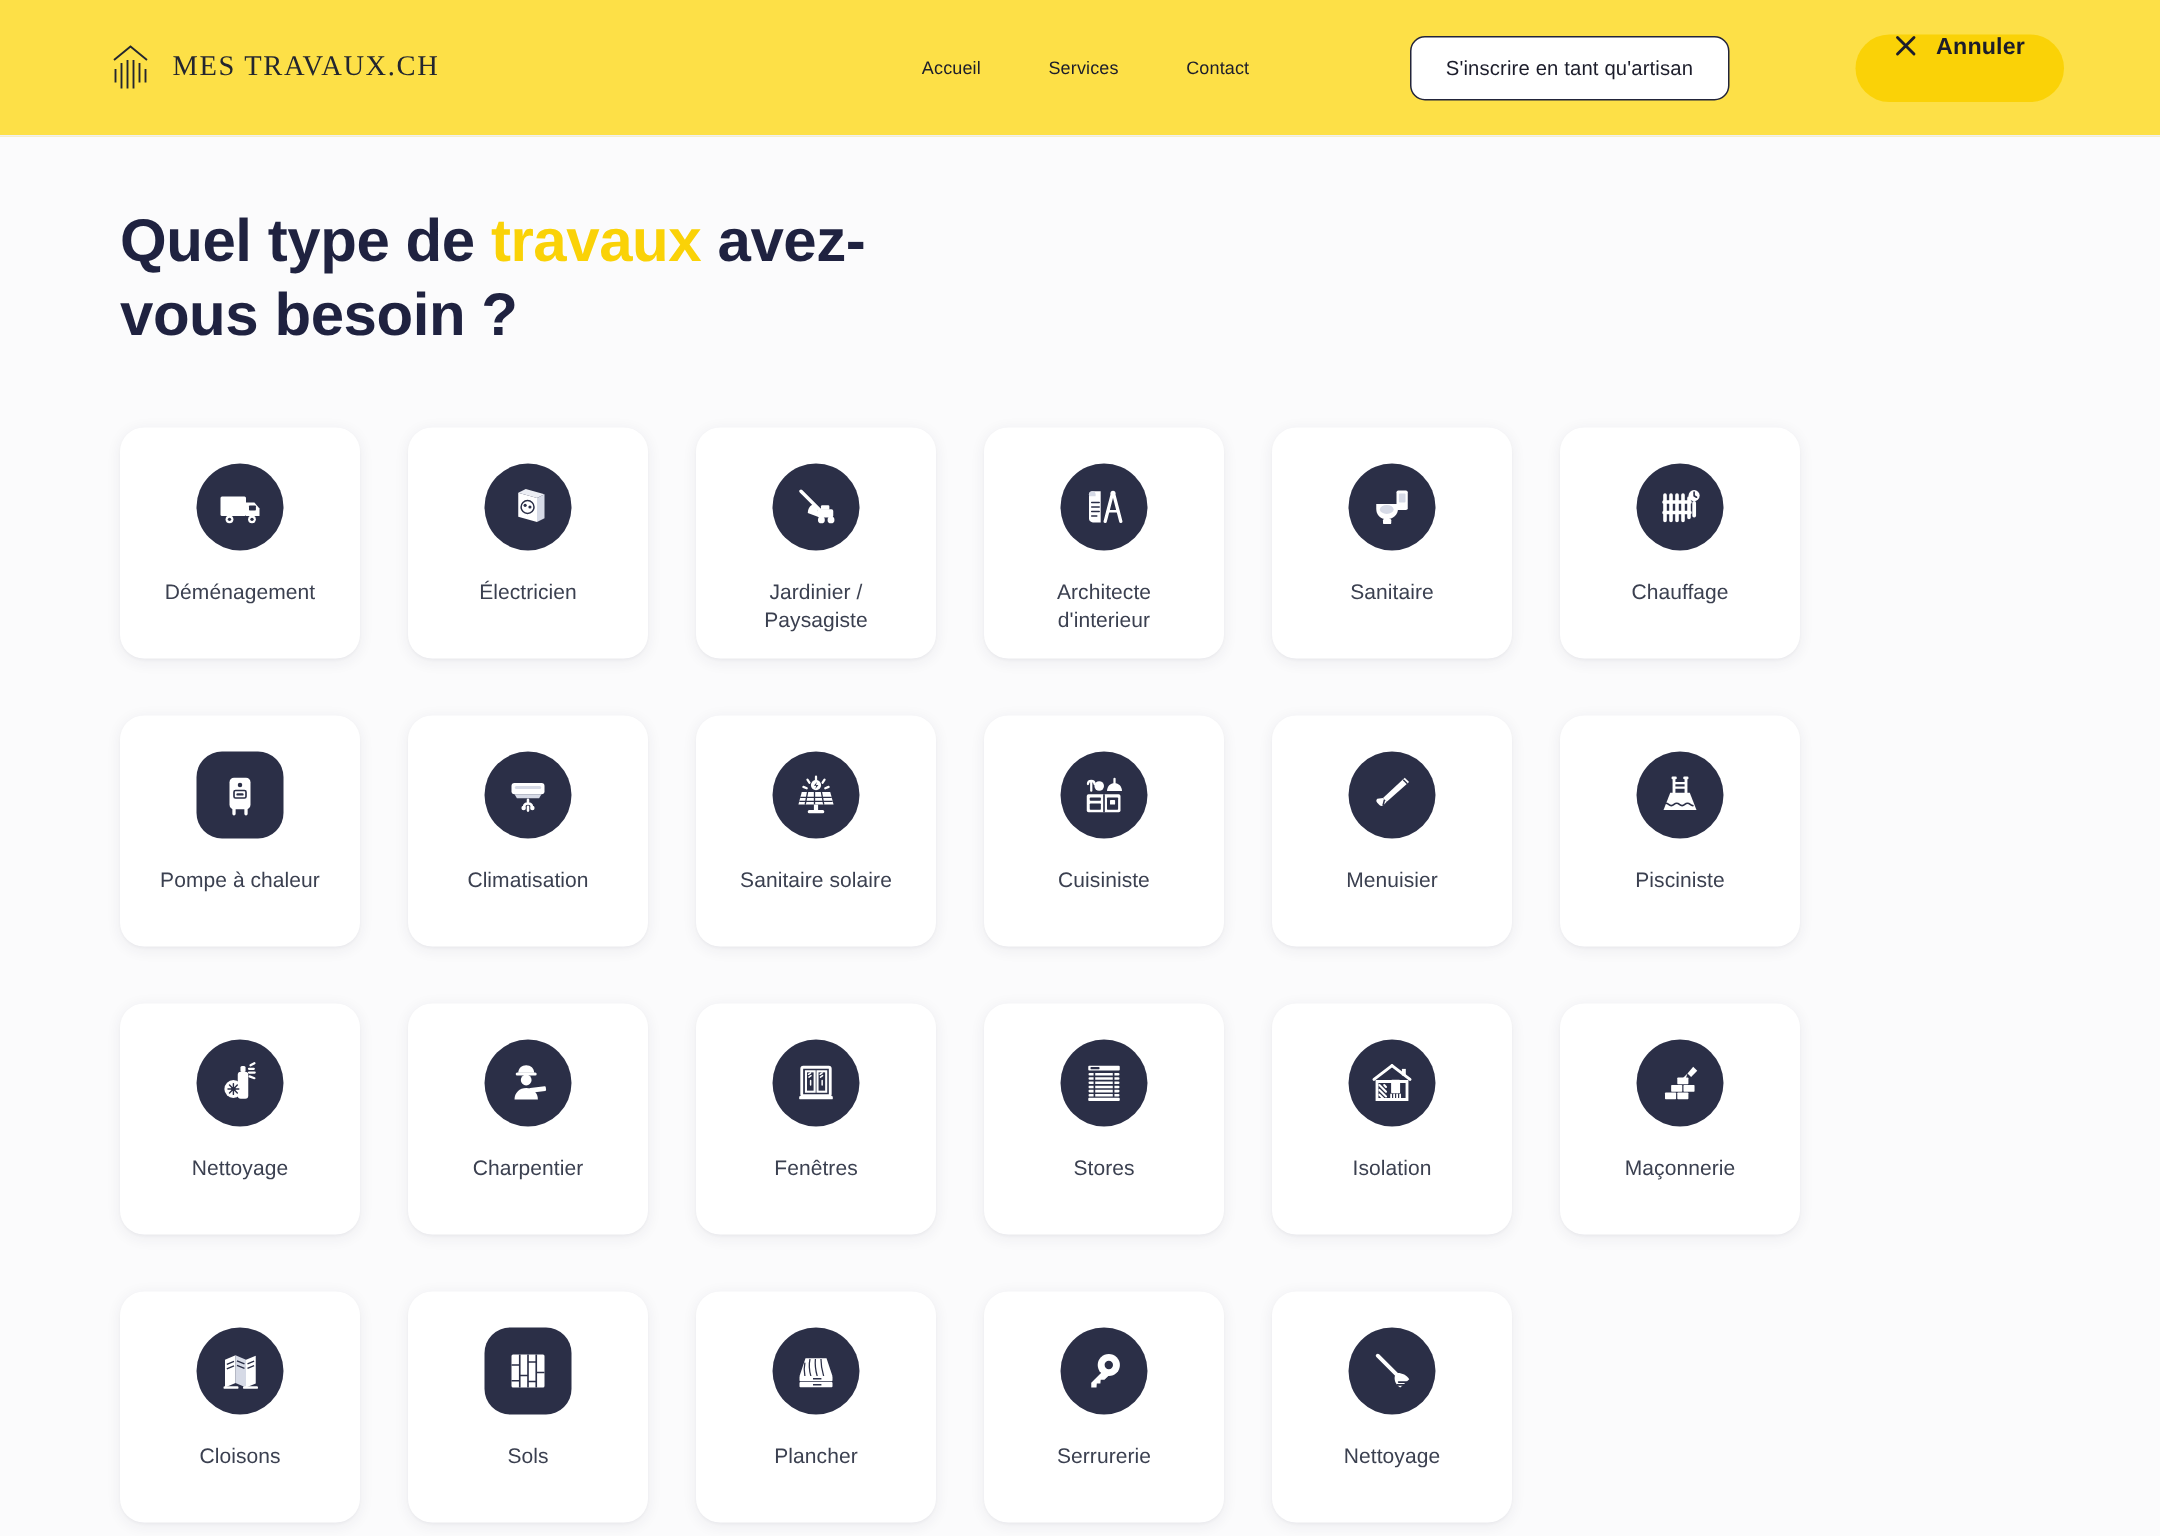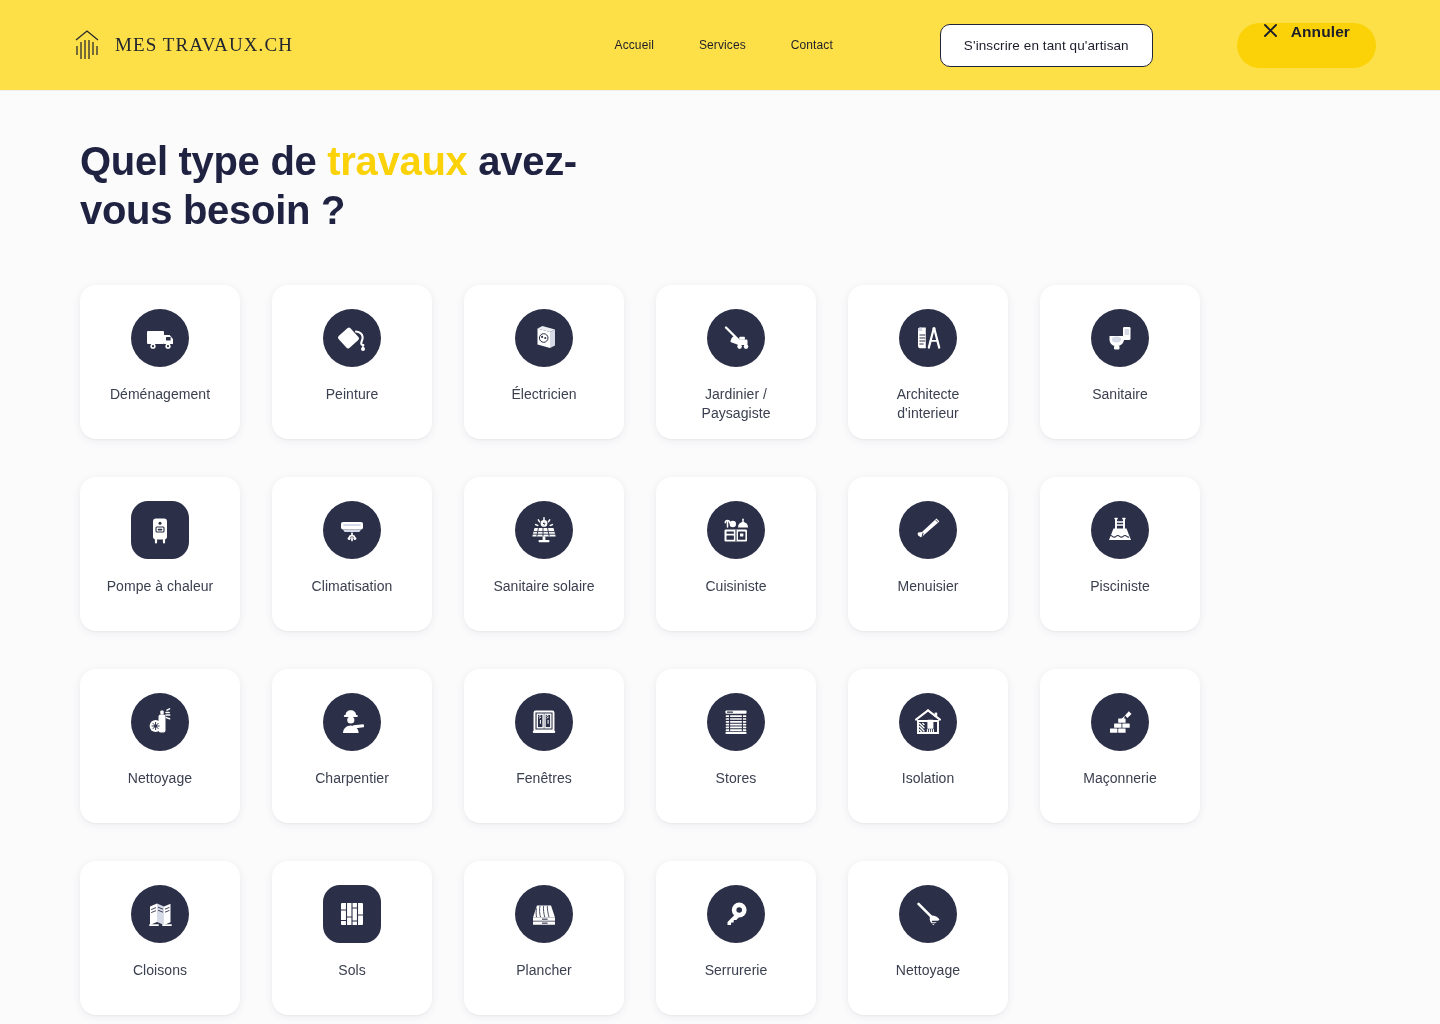--- a/index.html
+++ b/index.html
@@ -216,28 +216,20 @@
         <div class="card-icon">
           <svg width="30" height="30" viewBox="0 0 30 30">
             <use href="#i-moving-truck-icon"></use>
           </svg>
         </div>
         <div class="card-label">Déménagement</div>
       </div>
       <div class="card">
         <div class="card-icon">
           <svg width="30" height="30" viewBox="0 0 30 30">
-            <use href="#i-paint-can-icon"></use>
-          </svg>
-        </div>
-        <div class="card-label">Peinture</div>
-      </div>
-      <div class="card">
-        <div class="card-icon">
-          <svg width="30" height="30" viewBox="0 0 30 30">
             <use href="#i-power-socket-icon"></use>
           </svg>
         </div>
         <div class="card-label">Électricien</div>
       </div>
       <div class="card">
         <div class="card-icon">
           <svg width="30" height="30" viewBox="0 0 30 30">
             <use href="#i-lawn-mower-icon"></use>
           </svg>
@@ -254,20 +246,28 @@
         <div class="card-label">Architecte
 d'interieur</div>
       </div>
       <div class="card">
         <div class="card-icon">
           <svg width="30" height="30" viewBox="0 0 30 30">
             <use href="#i-toilet-icon"></use>
           </svg>
         </div>
         <div class="card-label">Sanitaire</div>
+      </div>
+      <div class="card">
+        <div class="card-icon">
+          <svg width="30" height="30" viewBox="0 0 30 30">
+            <use href="#i-radiator-icon"></use>
+          </svg>
+        </div>
+        <div class="card-label">Chauffage</div>
       </div>
       <div class="card">
         <div class="card-icon squircle">
           <svg width="30" height="30" viewBox="0 0 30 30">
             <use href="#i-water-heater-icon"></use>
           </svg>
         </div>
         <div class="card-label">Pompe à chaleur</div>
       </div>
       <div class="card">

